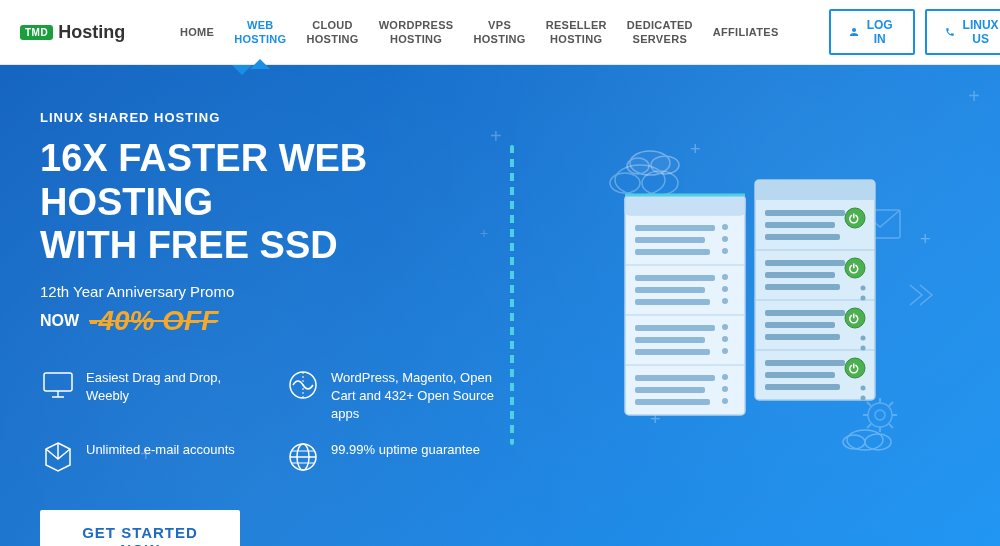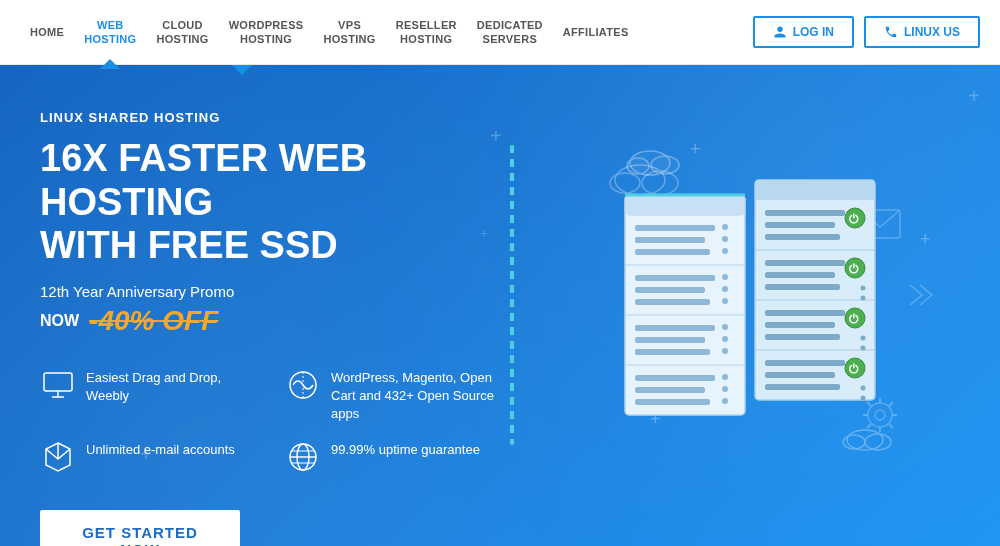--- a/index.html
+++ b/index.html
@@ -80,20 +80,21 @@
       color: #1a8fe8;
       background: transparent;
       padding: 7px 18px;
       font-size: 12px;
       font-weight: bold;
       cursor: pointer;
       display: flex;
       align-items: center;
       gap: 6px;
       border-radius: 2px;
+      margin-left: 40px;
     }
     .btn-call {
       border: 2px solid #1a8fe8;
       color: #1a8fe8;
       background: transparent;
       padding: 7px 18px;
       font-size: 12px;
       font-weight: bold;
       cursor: pointer;
       display: flex;
@@ -239,20 +240,24 @@
         #4dd0e1 0px, #4dd0e1 8px,
         transparent 8px, transparent 14px
       );
       border-radius: 2px;
     }
   </style>
 </head>
 <body>
 
 <nav class="navbar">
+  <div class="logo">
+    <span class="logo-badge">TMD</span>
+    <span class="logo-text">Hosting</span>
+  </div>
   <div class="nav-links">
     <div class="nav-item" style="white-space:nowrap">HOME</div>
     <div class="nav-item active" style="white-space:nowrap; position:relative; padding-bottom:5px;">WEB<br>HOSTING</div>
     <div class="nav-item">CLOUD<br>HOSTING</div>
     <div class="nav-item">WORDPRESS<br>HOSTING</div>
     <div class="nav-item">VPS<br>HOSTING</div>
     <div class="nav-item">RESELLER<br>HOSTING</div>
     <div class="nav-item">DEDICATED<br>SERVERS</div>
     <div class="nav-item">AFFILIATES</div>
   </div>

